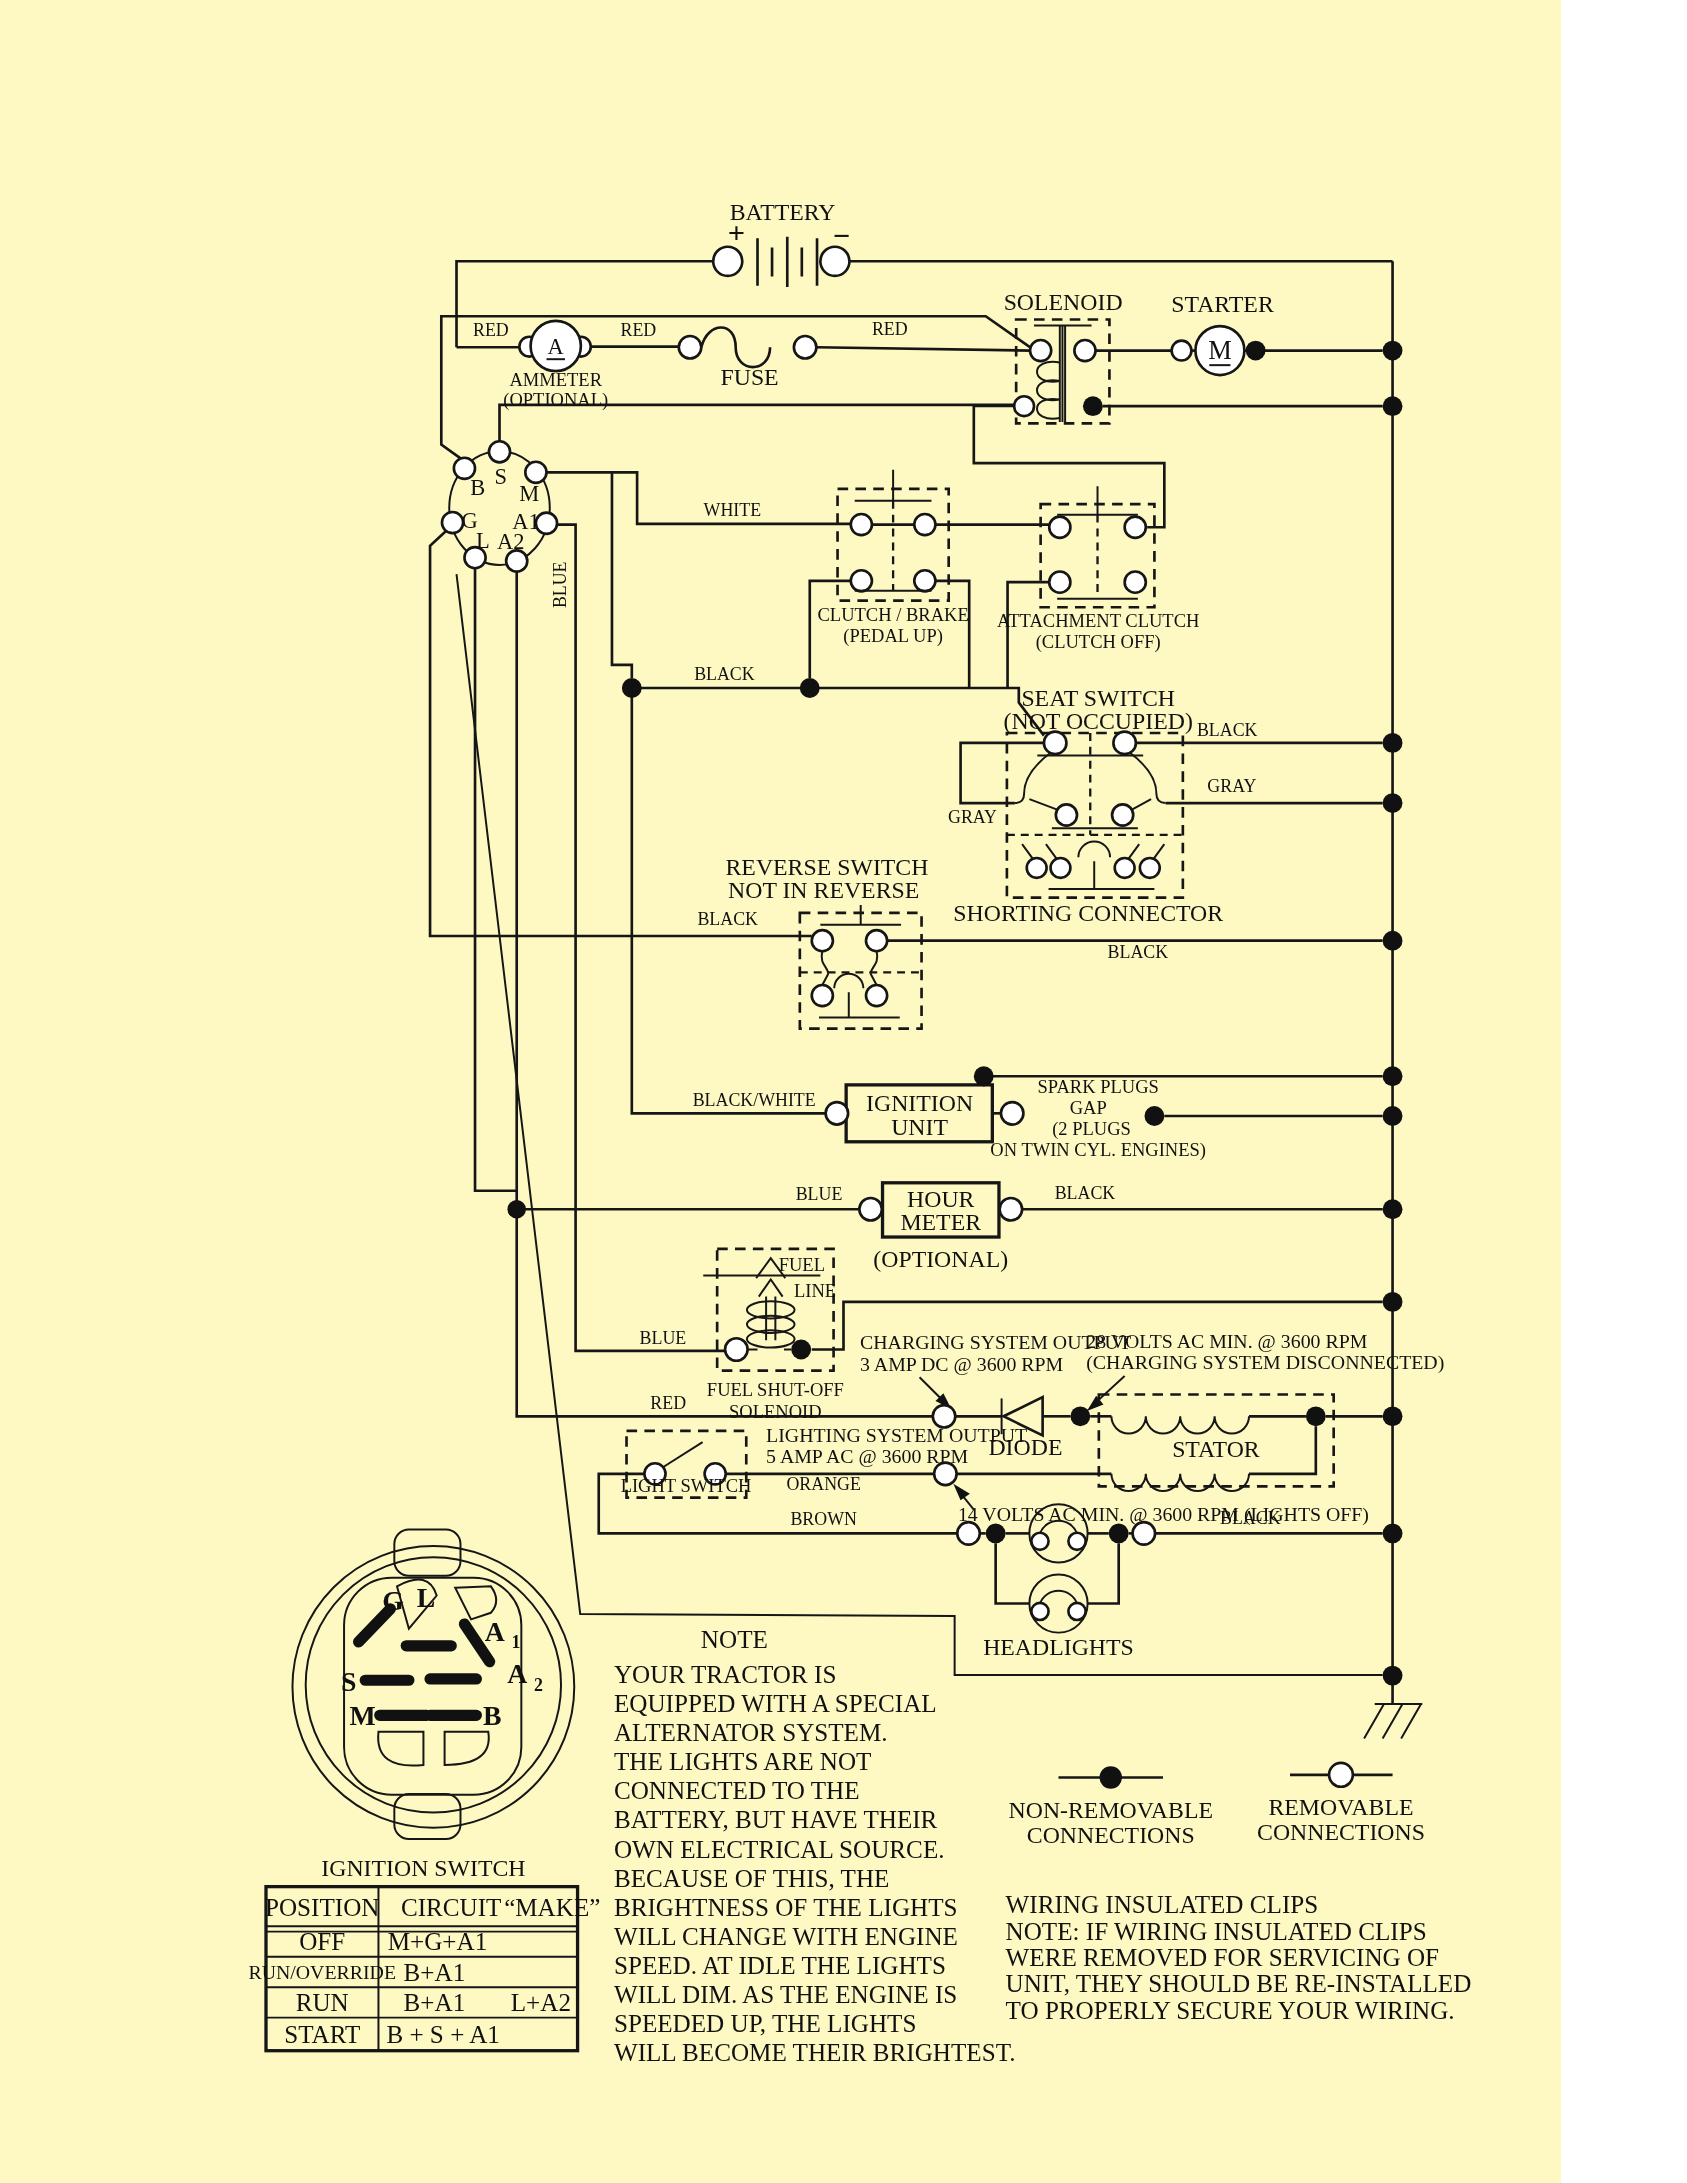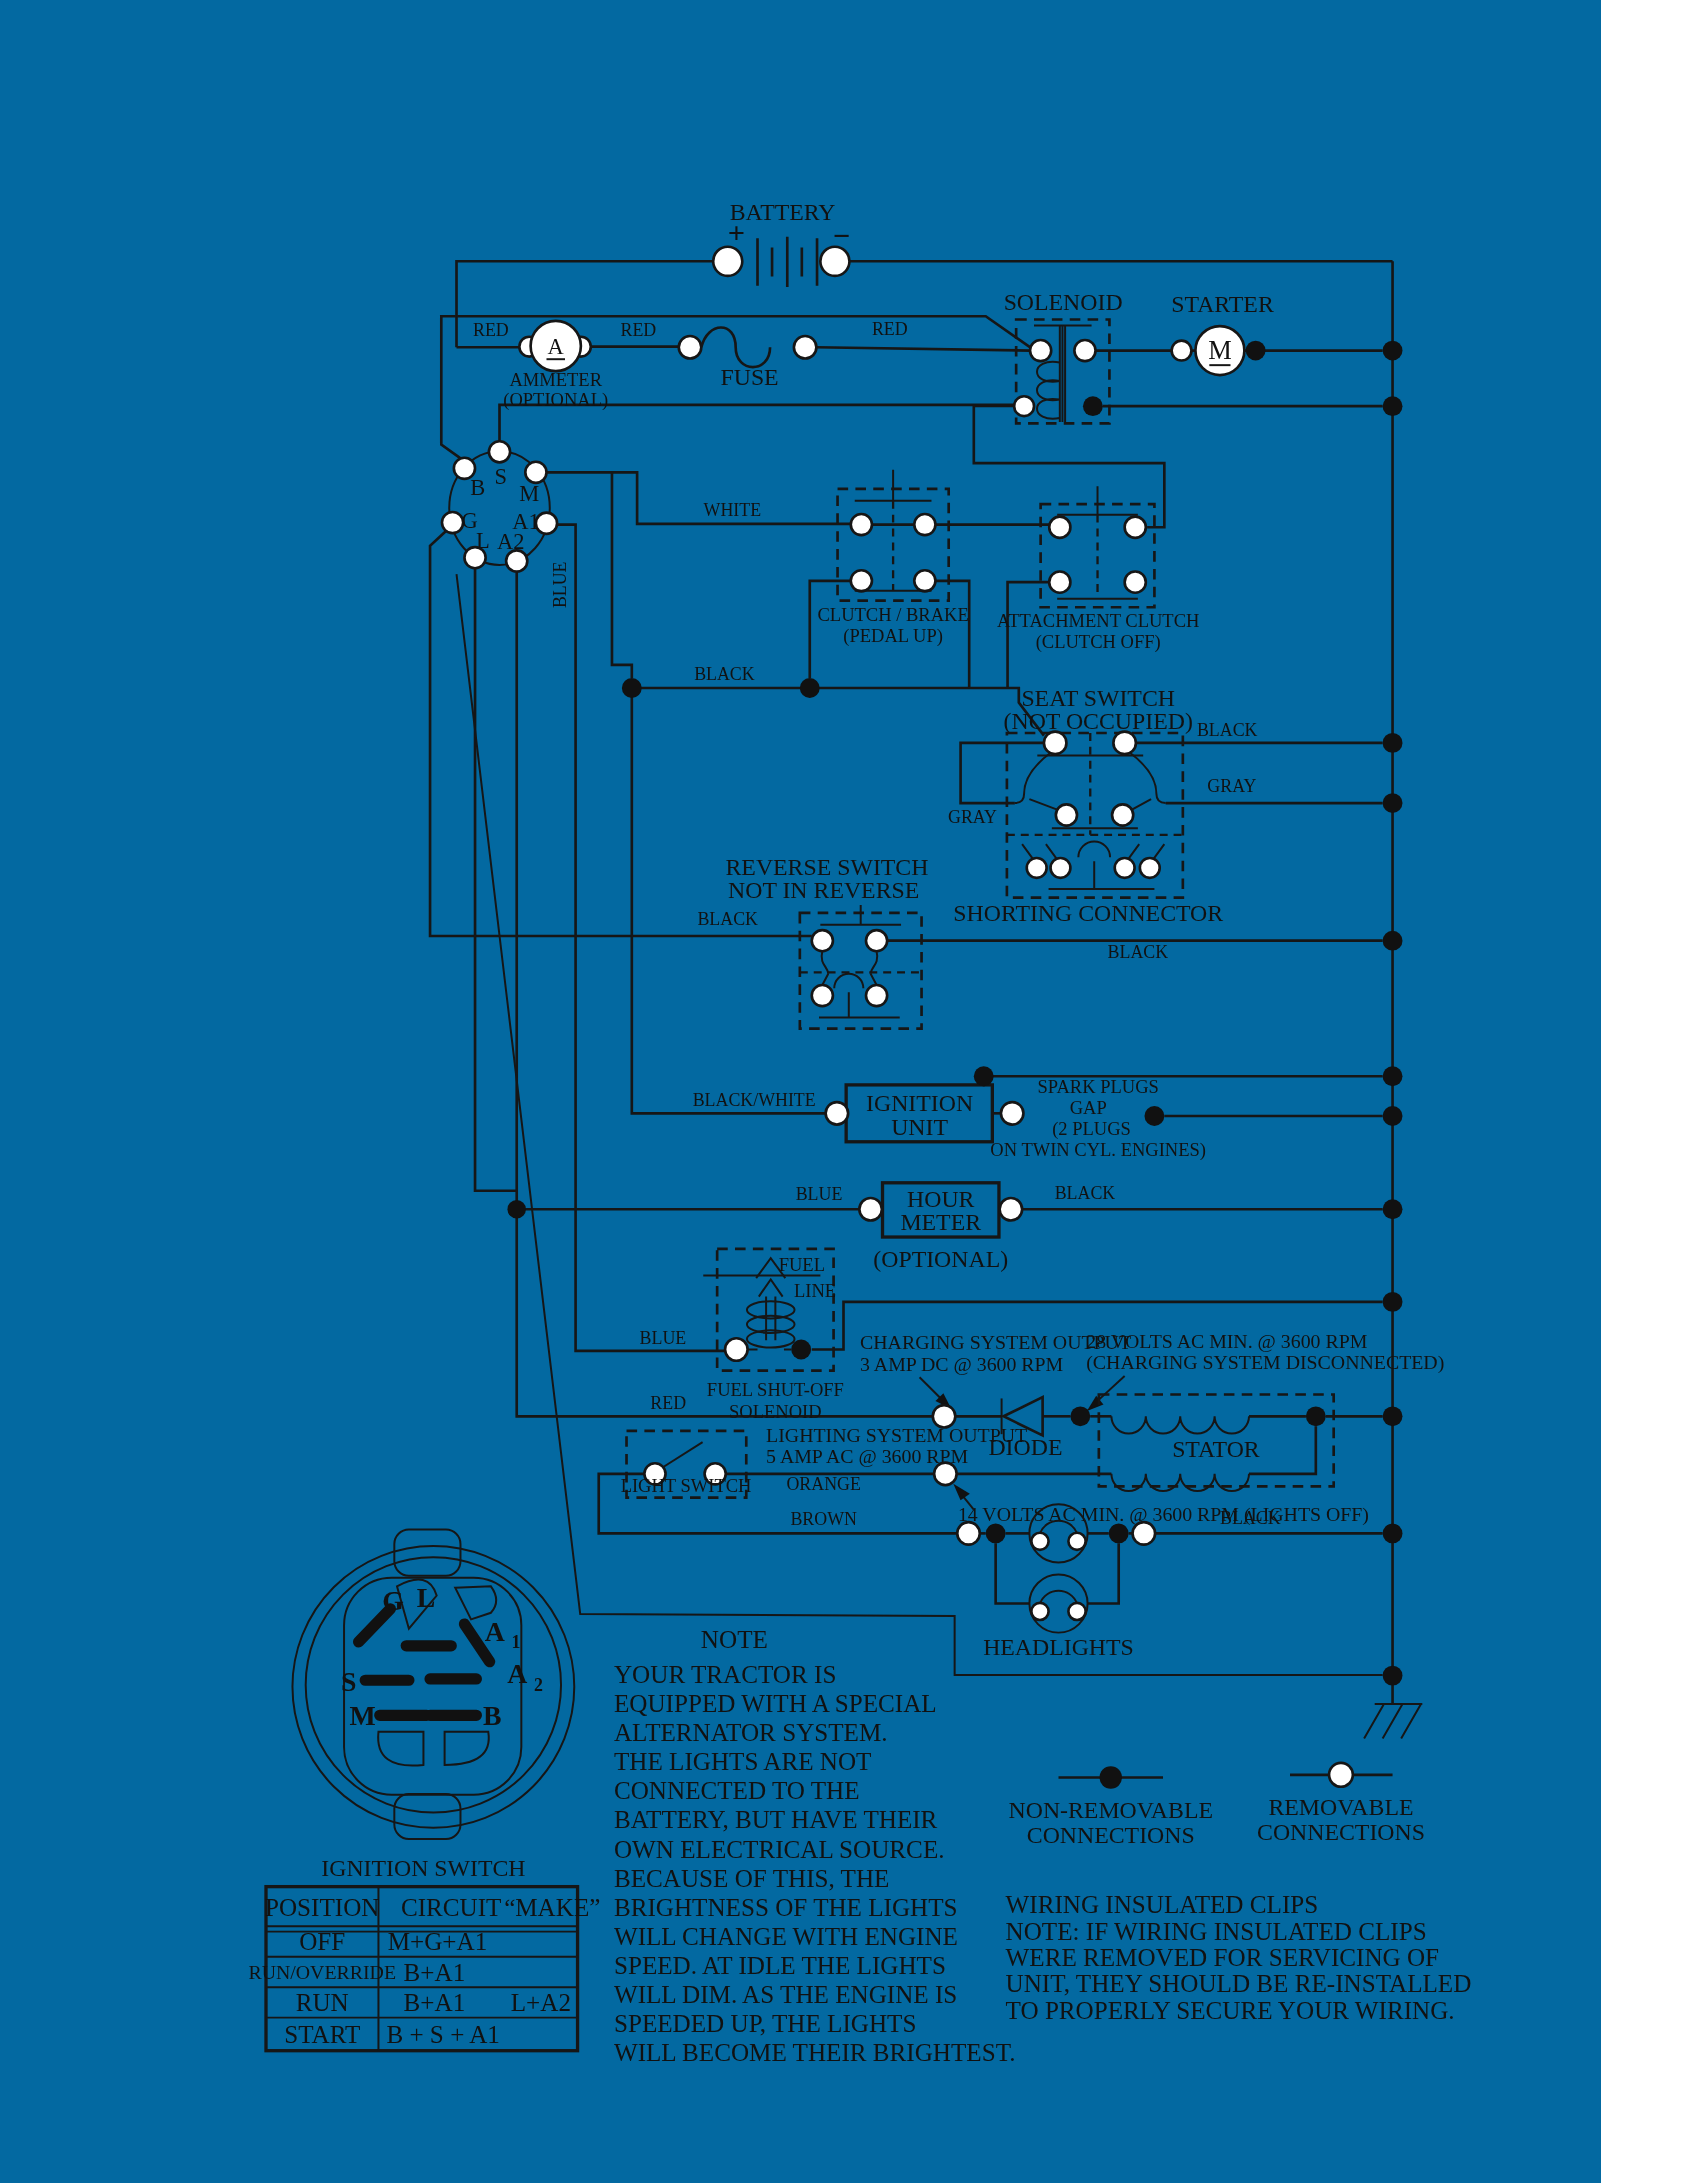--- a/index.html
+++ b/index.html
@@ -1,16 +1,16 @@
 <!DOCTYPE html>
 <html style="font-size:10.6px"><head>
 <meta charset="utf-8">
 <style>
   html,body{margin:0;padding:0;background:#ffffff;}
-  .page{position:relative;width:1561px;height:2183px;background:#0369a1;overflow:hidden;padding-left:40px;}
+  .page{position:relative;width:1561px;height:2183px;background:#fef9c3;overflow:hidden;}
   svg{position:absolute;left:0;top:0;}
   svg text{font-family:"Liberation Serif","DejaVu Serif",serif;fill:#111;}
   .wire{stroke:#161616;stroke-width:4;fill:none;}
   .wire-thin{stroke:#161616;stroke-width:3;fill:none;}
   .dashed{stroke:#161616;stroke-width:4;fill:none;stroke-dasharray:16 11;}
   .dash2{stroke:#161616;stroke-width:3.5;fill:none;stroke-dasharray:12 9;}
   .term{stroke:#161616;stroke-width:4;fill:#ffffff;}
   .dot{fill:#111;stroke:none;}
   .lbl{font-size:27px;}
   .comp{font-size:36px;}

